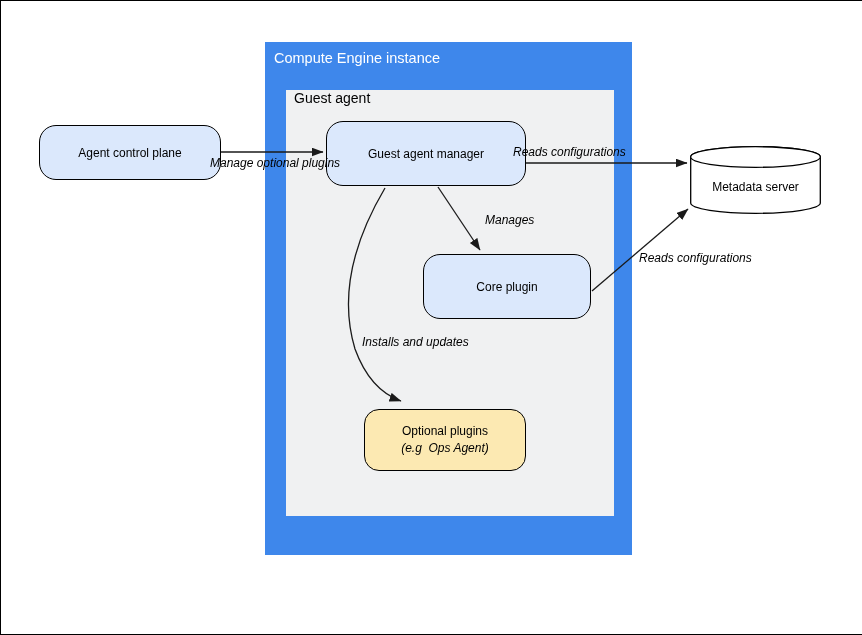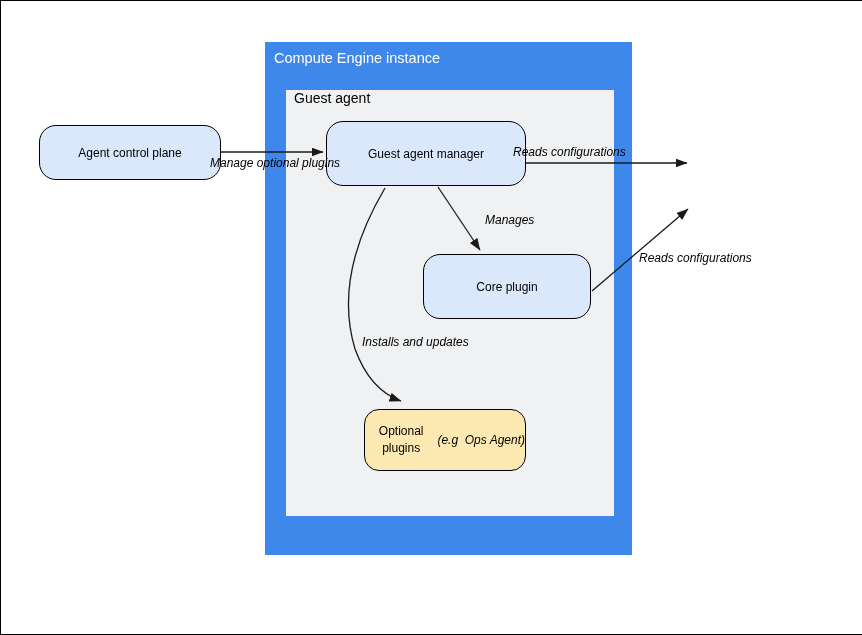--- a/index.html
+++ b/index.html
@@ -60,21 +60,21 @@
     font-size: 12px;
     color: #000000;
     z-index: 3;
   }
   .node-agent-control-plane { left: 38px;  top: 124px; width: 182px; height: 55px; justify-content: center; }
   .node-guest-agent-manager { left: 325px; top: 120px; width: 200px; height: 65px; }
   .node-core-plugin         { left: 422px; top: 253px; width: 168px; height: 65px; }
   .node-optional-plugins    {
     left: 363px; top: 408px; width: 162px; height: 62px;
     background: #fce9b2; border-radius: 15px;
-    flex-direction: row; line-height: 17px;
+    flex-direction: column; line-height: 17px;
   }
   .node-metadata-server {
     position: absolute;
     left: 689px; top: 145px;
     width: 131px; height: 68px;
     z-index: 3;
   }
   .cyl-svg { position: absolute; left: 0; top: 0; }
   .cyl-label {
     position: absolute;
@@ -132,20 +132,27 @@
 
   <div class="node node-core-plugin">
     <span>Core plugin</span>
   </div>
 
   <div class="node node-optional-plugins">
     <span>Optional plugins</span>
     <span class="ws-pre">(e.g  Ops Agent)</span>
   </div>
 
+  <div class="node-metadata-server">
+    <svg class="cyl-svg" width="131" height="68" viewBox="0 0 131 68" xmlns="http://www.w3.org/2000/svg">
+      <path d="M0.7,11 L0.7,57 A64.8,10.3 0 0 0 130.3,57 L130.3,11 A64.8,10.3 0 0 0 0.7,11 Z" fill="#ffffff" stroke="#000000" stroke-width="1.3"></path>
+      <ellipse cx="65.5" cy="11" rx="64.8" ry="10.3" fill="#ffffff" stroke="#000000" stroke-width="1.3"></ellipse>
+    </svg>
+    <div class="cyl-label">Metadata server</div>
+  </div>
 
   <div class="edge-label lbl-manage-optional">Manage optional plugins</div>
   <div class="edge-label lbl-reads-config-mgr">Reads configurations</div>
   <div class="edge-label lbl-manages">Manages</div>
   <div class="edge-label lbl-reads-config-core">Reads configurations</div>
   <div class="edge-label lbl-installs-updates">Installs and updates</div>
 
 </div>
 
 </body></html>

